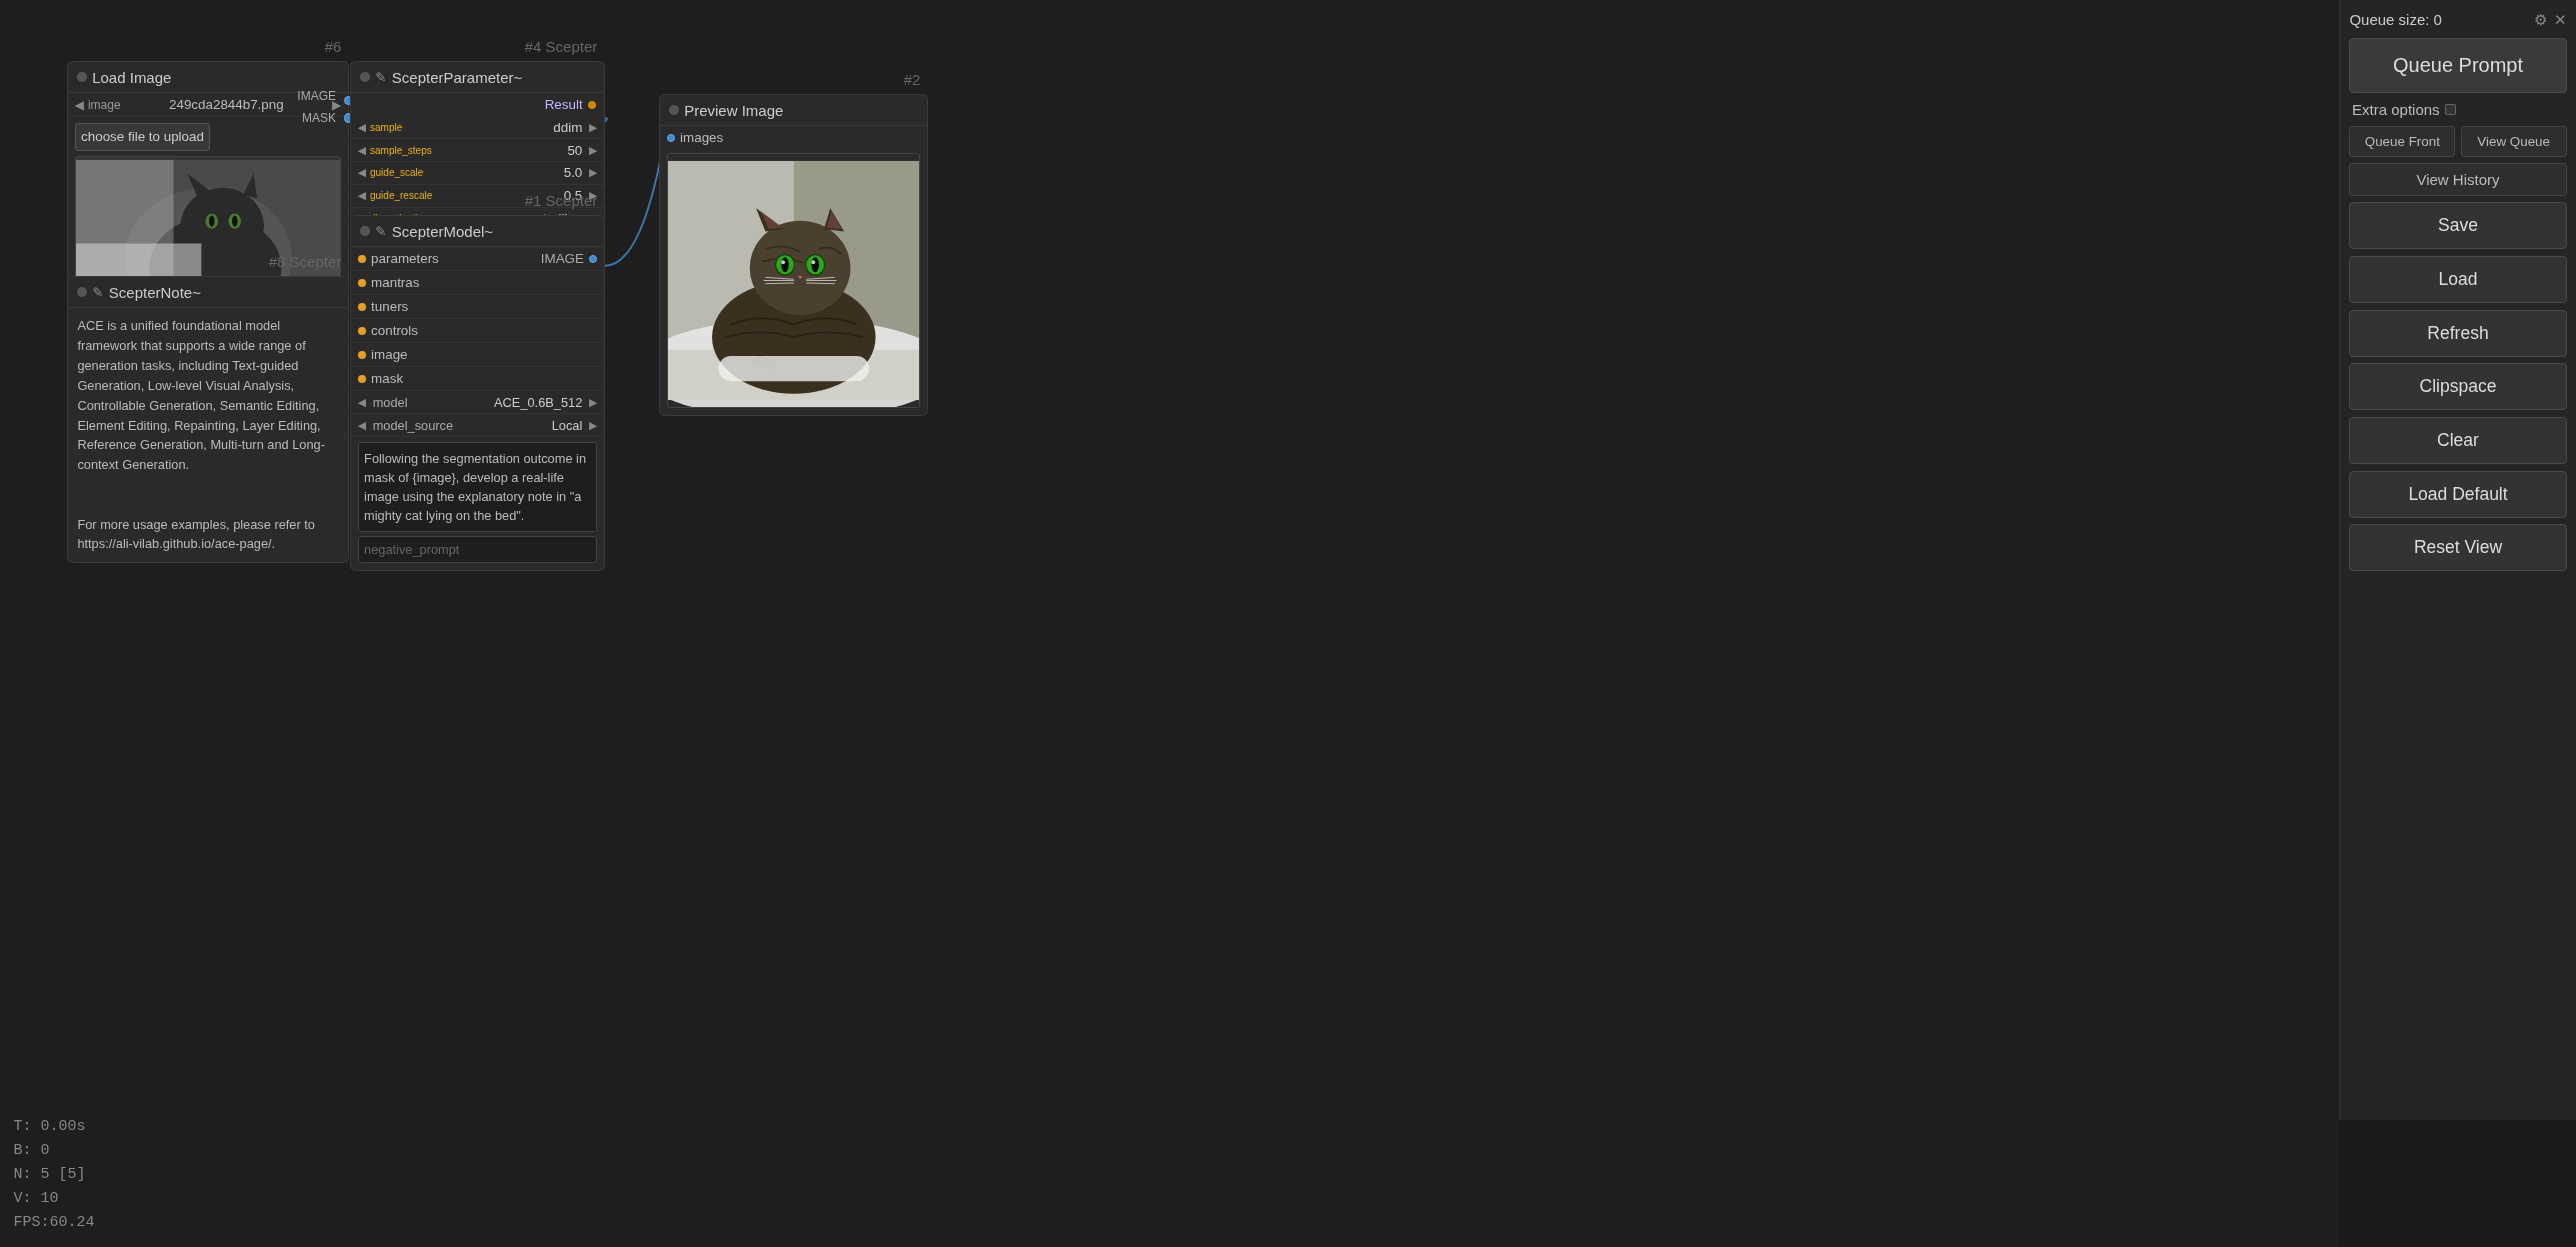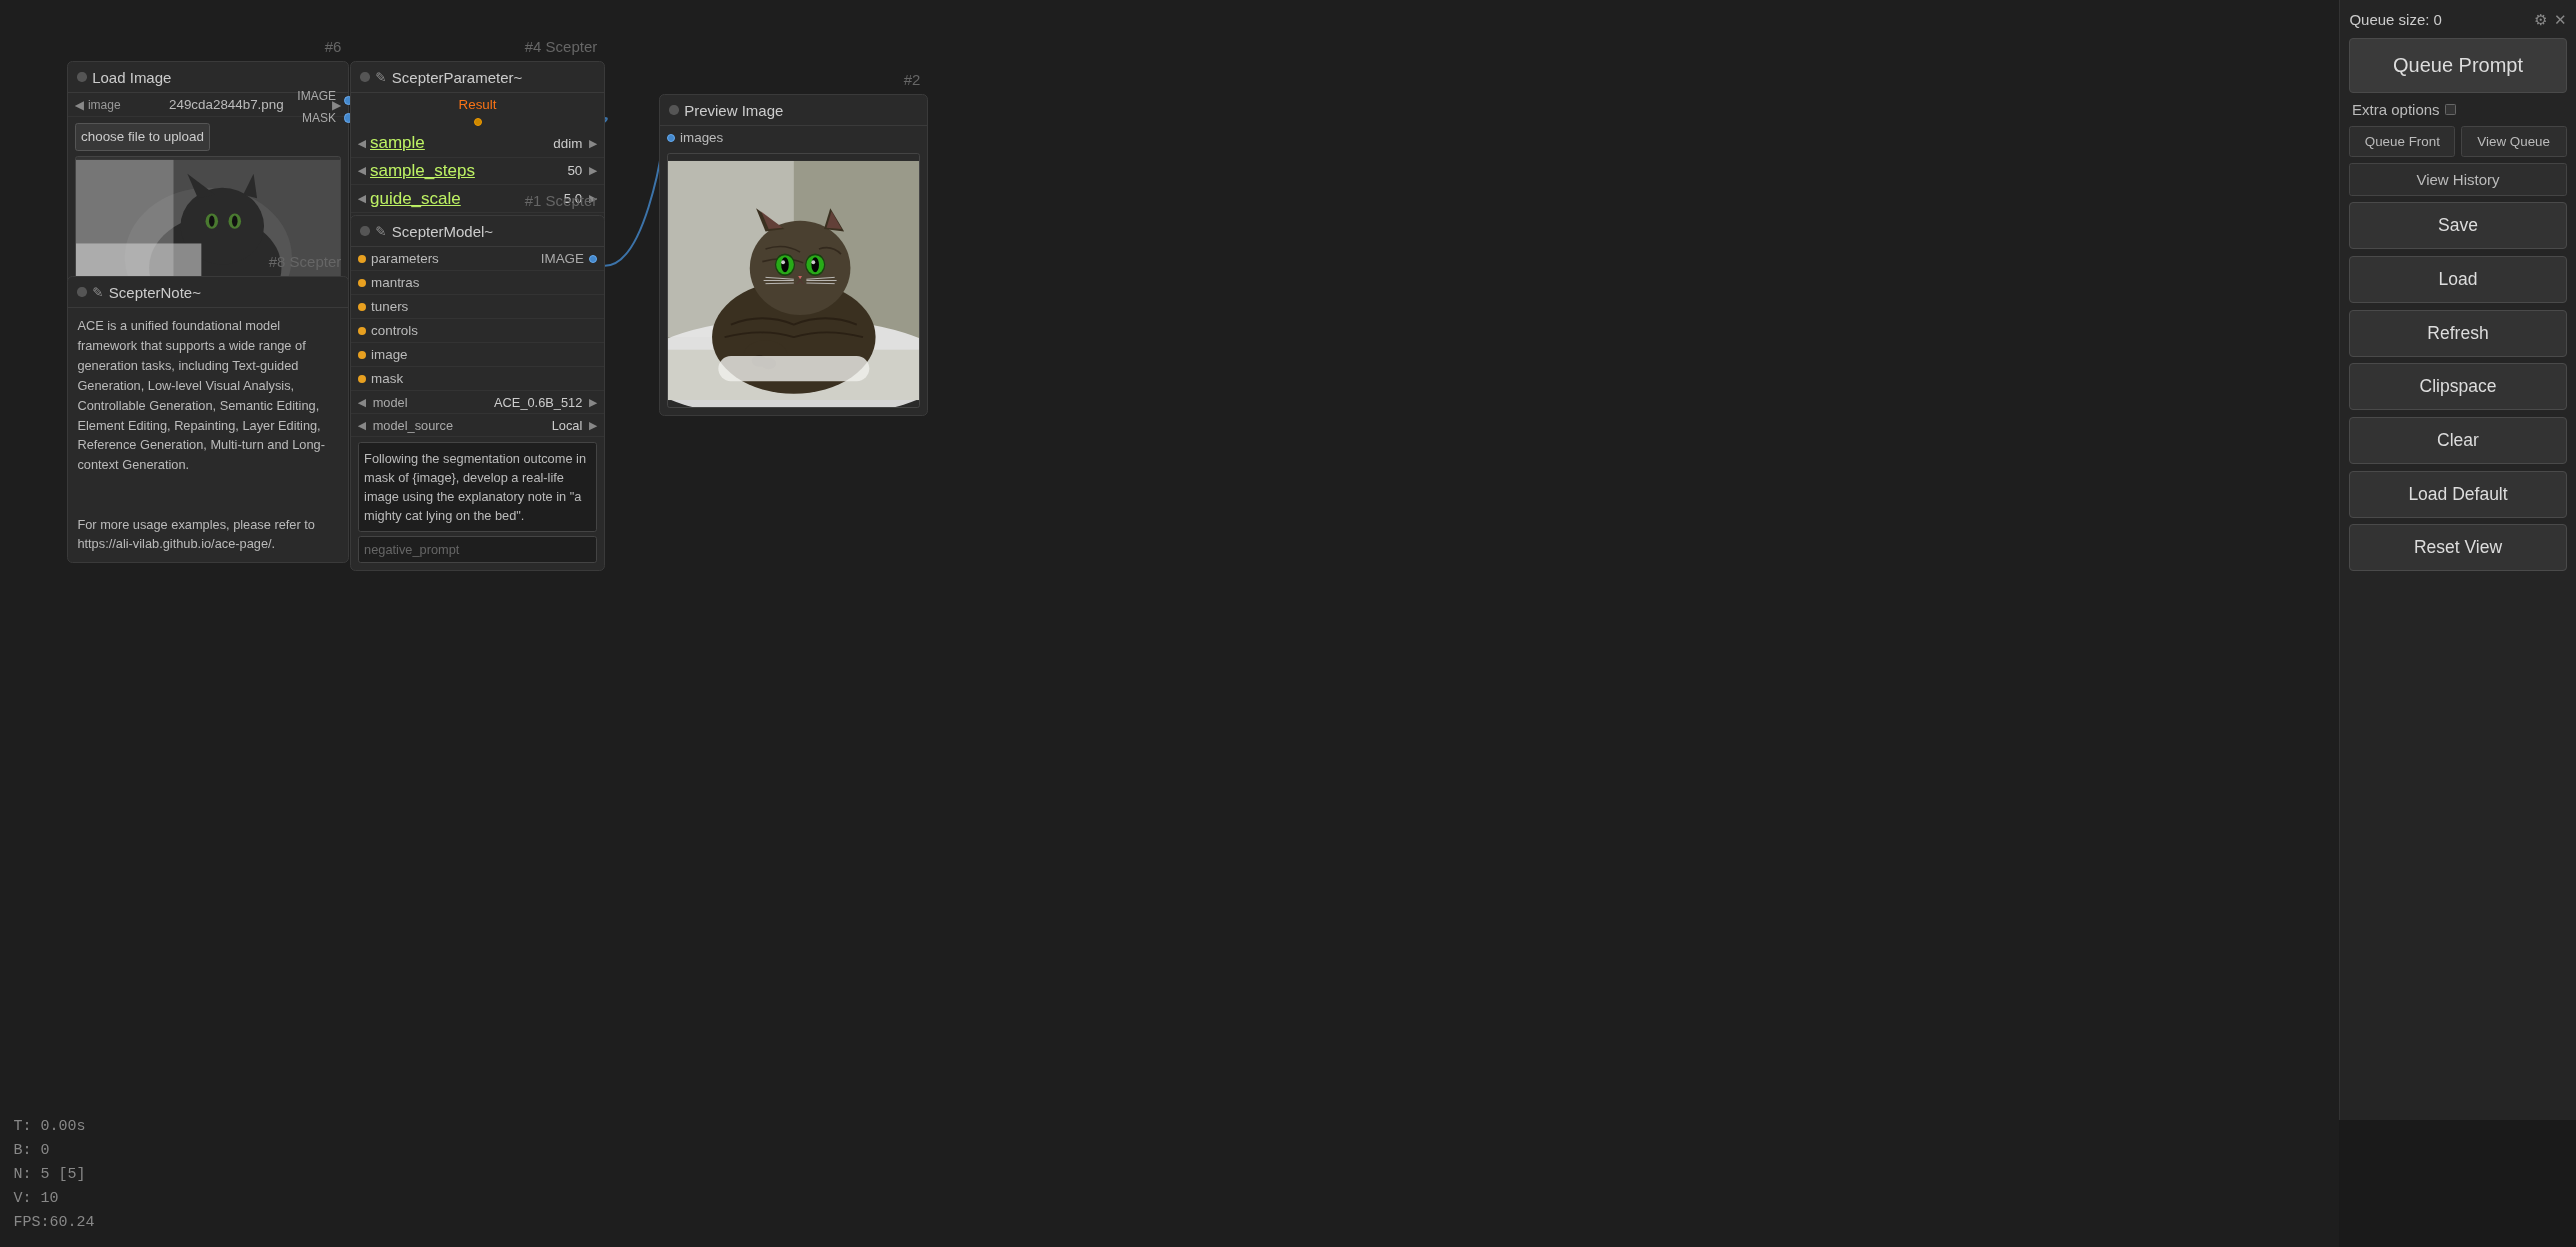--- a/index.html
+++ b/index.html
@@ -154,43 +154,41 @@
       gap: 4px;
     }
     .param-row:last-child { border-bottom: none; }
     .param-arrow {
       color: #888;
       font-size: 10.8px;
       flex-shrink: 0;
     }
     .param-name {
       flex: 1;
-      font-size: 17px;
-      color: #bef264;
-      text-decoration: underline;
+      font-size: 10px;
+      color: #eab308;
     }
     .param-value {
       font-size: 13.4px;
       color: #ccc;
       text-align: right;
     }
     .param-btn {
       color: #888;
       font-size: 10.8px;
       margin-left: 2.7px;
     }
     .result-row {
       display: flex;
       align-items: center;
       justify-content: flex-end;
       padding: 4px 8px;
       font-size: 13.4px;
-      color: #f97316;
+      color: #c4b5fd;
       gap: 5.4px;
-      flex-direction: column;
     }
 
     
     .model-node {
       left: 350px;
       top: 215px;
       width: 255px;
     }
     .model-input-row {
       display: flex;

